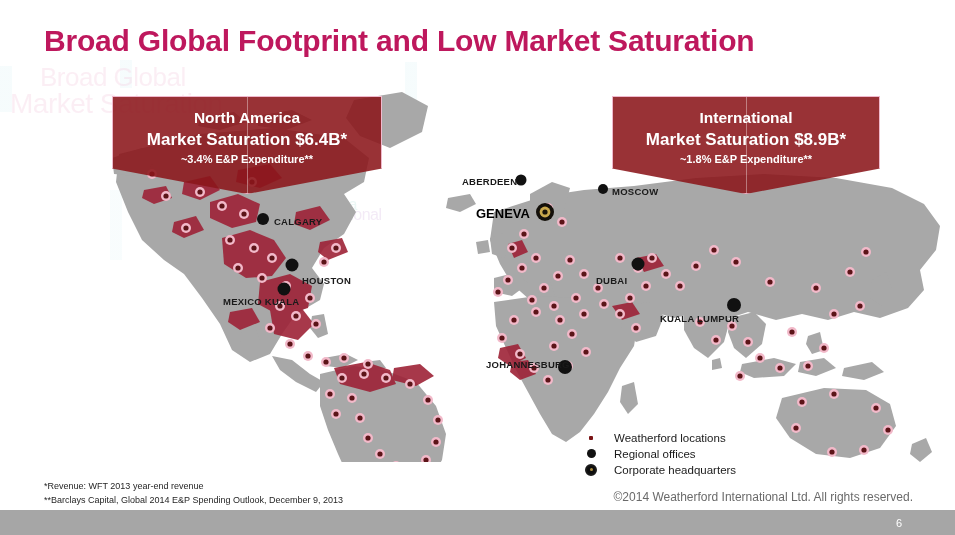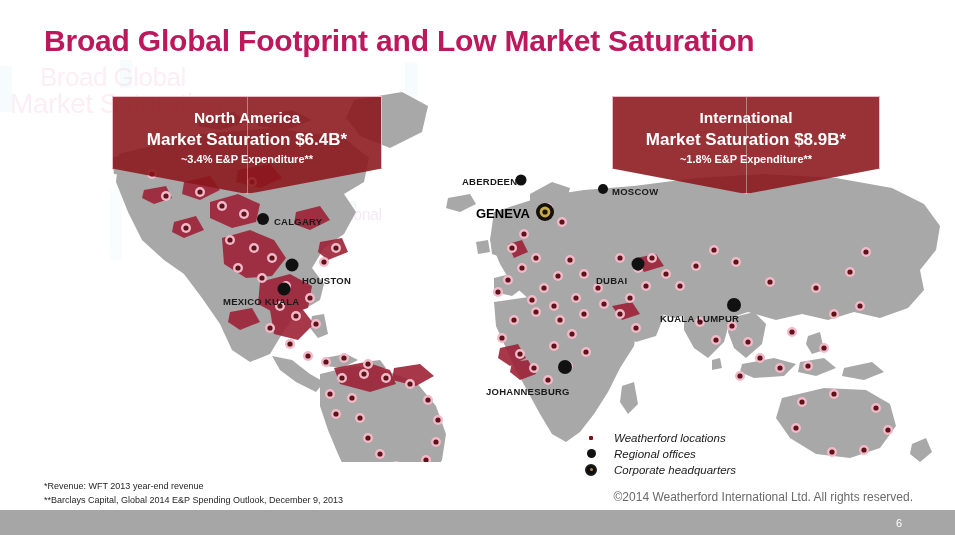--- a/index.html
+++ b/index.html
@@ -56,21 +56,21 @@
   .city {
     position:absolute; font-size:9.5px; font-weight:bold; color:#1a1a1a;
     letter-spacing:.25px; white-space:nowrap;
   }
   .city.big { font-size:13px; color:#000; letter-spacing:0px; }
 
   
   #legend { position:absolute; left:580px; top:430px; width:230px; }
   .lg-row { display:flex; align-items:center; height:15px; margin-bottom:1px; }
   .lg-mark { width:22px; display:flex; align-items:center; justify-content:center; }
-  .lg-label { font-size:11.5px; color:#1a1a1a; margin-left:12px; white-space:nowrap;font-style:italic; }
+  .lg-label { font-size:11.5px; color:#1a1a1a; margin-left:12px; white-space:nowrap; }
   .m-loc  { width:4px; height:4px; background:#7a1416; border-radius:1px; }
   .m-reg  { width:9px; height:9px; background:#111; border-radius:50%; }
   .m-hq   { width:12px; height:12px; border-radius:50%; background:#0d0d0d;
             border:2px solid #1a1a1a; position:relative; }
   .m-hq::after { content:""; position:absolute; inset:2.5px; border-radius:50%;
             background:#caa44a; opacity:.85; }
 
   
   #footnotes { position:absolute; left:44px; top:479px; }
   .fn { font-size:9px; color:#262626; line-height:1.58; white-space:nowrap; }
@@ -353,21 +353,21 @@
     </svg>
 
     <div class="city" style="left:438px; top:114px;">ABERDEEN</div>
     <div class="city big" style="left:452px; top:144px;">GENEVA</div>
     <div class="city" style="left:588px; top:124px;">MOSCOW</div>
     <div class="city" style="left:250px; top:154px;">CALGARY</div>
     <div class="city" style="left:278px; top:213px;">HOUSTON</div>
     <div class="city" style="left:199px; top:234px;">MEXICO KUALA</div>
     <div class="city" style="left:572px; top:213px;">DUBAI</div>
     <div class="city" style="left:636px; top:251px;">KUALA LUMPUR</div>
-    <div class="city" style="left:462px; top:324px;">JOHANNESBURG</div>
+    <div class="city" style="left:462px; top:297px;">JOHANNESBURG</div>
   </div>
 
   <div class="callout" id="callout-na">
     <div class="center-rule"></div>
     <div class="cl-line t1">North America</div>
     <div class="cl-line t2">Market Saturation $6.4B*</div>
     <div class="cl-line t3">~3.4% E&amp;P Expenditure**</div>
   </div>
 
   <div class="callout" id="callout-int">

